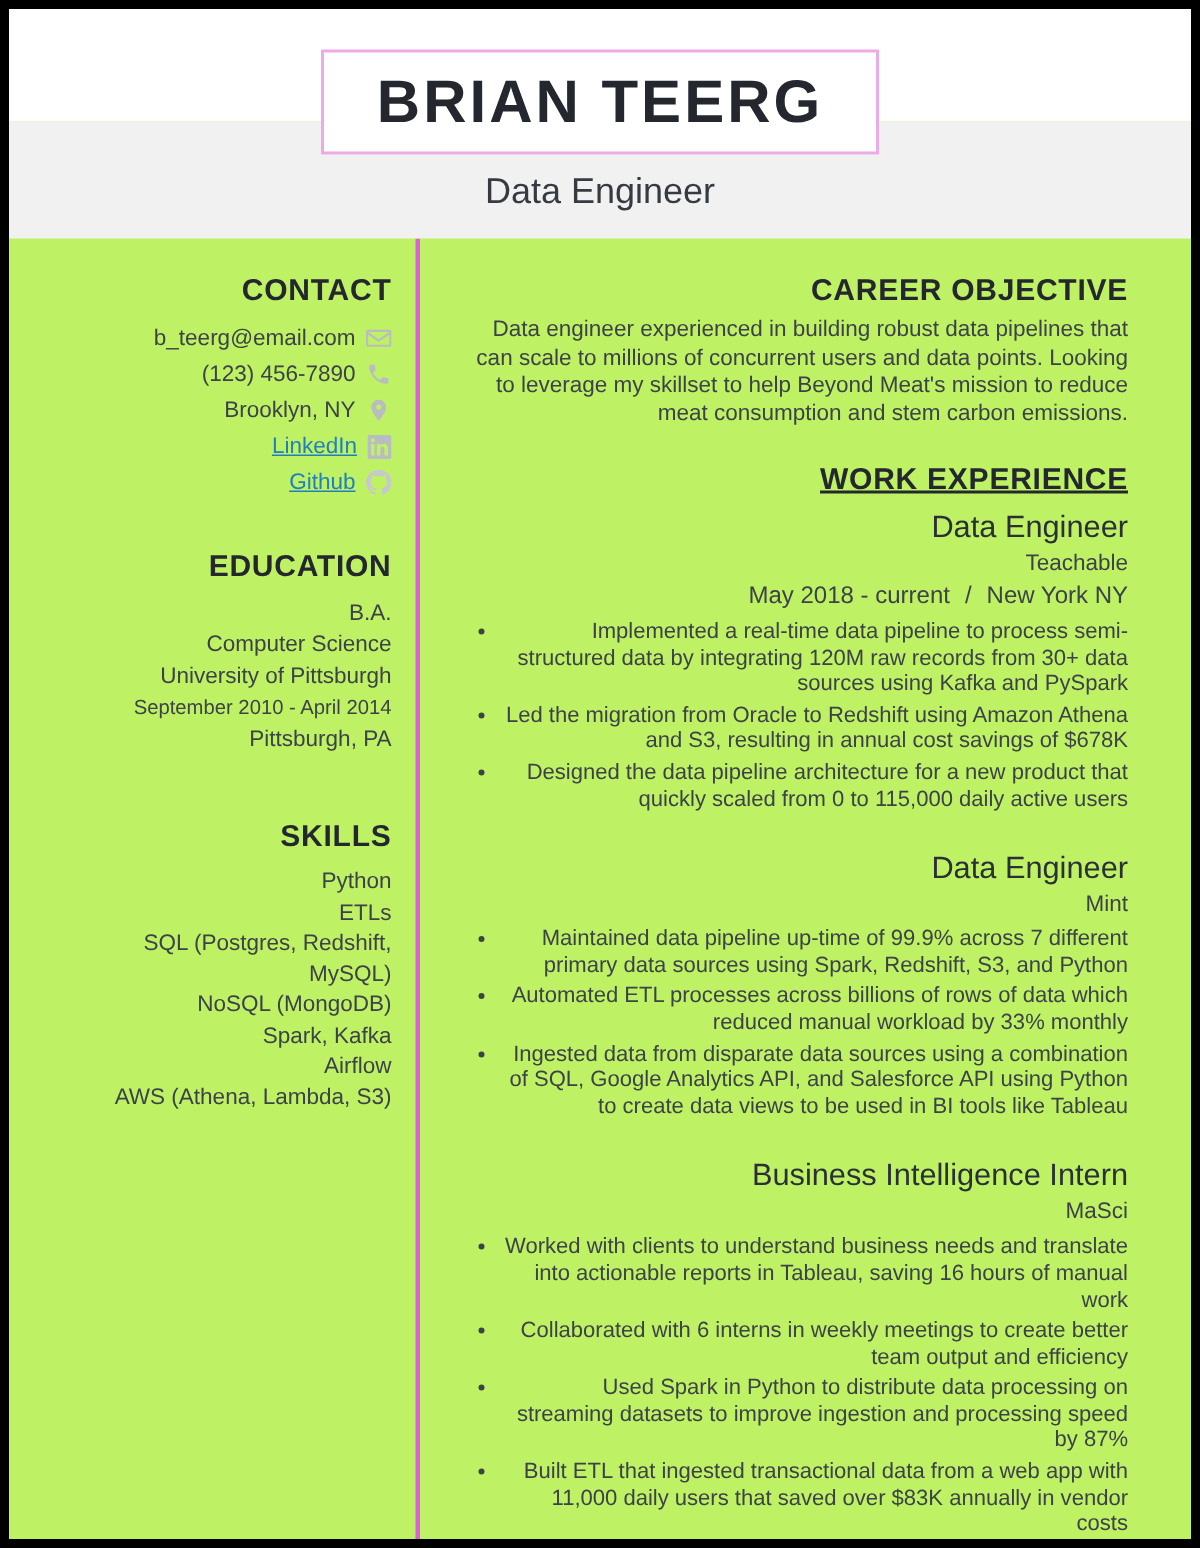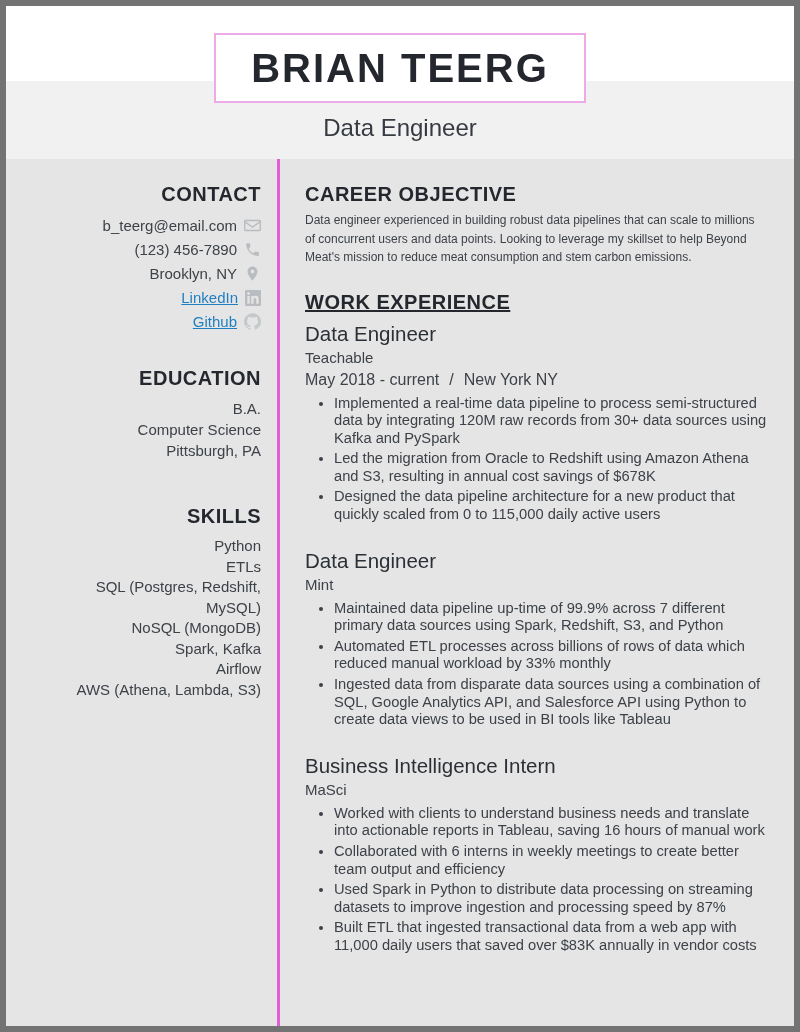--- a/index.html
+++ b/index.html
@@ -1,22 +1,22 @@
 <!DOCTYPE html>
 <html><head>
 <meta charset="utf-8">
 <style>
   * { margin:0; padding:0; box-sizing:border-box; }
   html,body { background:#ffffff; }
   body { font-family:"Liberation Sans","DejaVu Sans",sans-serif; color:#3d4248; }
 
   .page {
     width:800px; height:1032px;
-    border:6px solid #737373;
-    background:#e5e5e5;
+    border:6px solid #000000;
+    background:#bef264;
     position:relative;
     overflow:hidden;
   }
 
   
   .header { position:relative; height:153px; }
   .header-white { height:75px; background:#ffffff; }
   .header-gray  { height:78px; background:#f1f1f1; }
   .name-box {
     position:absolute; top:27px; left:50%; transform:translateX(-50%);
@@ -36,21 +36,21 @@
   }
 
   
   .content { display:flex; height:867px; }
   .sidebar {
     width:271px; flex:0 0 271px;
     padding:0 16px 0 43px;
     text-align:right;
   }
   .divider { width:3px; flex:0 0 3px; background:#df5fd9; height:100%; }
-  .main { flex:1; padding:0 27px 0 25px; }
+  .main { flex:1; padding:0 42px 0 25px;text-align:right; }
 
   h2.section {
     font-size:20px; font-weight:800; letter-spacing:.5px;
     color:#24282e;
   }
   .sidebar h2.section { margin-top:24px; margin-bottom:10px; }
 
   
   .c-row {
     display:flex; justify-content:flex-end; align-items:center;
@@ -67,21 +67,21 @@
   .edu-small { font-size:13.5px; line-height:21px; }
 
   
   .skills { margin-top:44px; }
   .skills h2.section { margin-bottom:8px; margin-top:0; }
   .skill-line { font-size:15px; line-height:20.5px; }
 
   
   .main h2.section { margin-top:24px; }
   .objective-text {
-    margin-top:5px; font-size:12px; line-height:18.5px; color:#3d4248;
+    margin-top:5px; font-size:15px; line-height:18.5px; color:#3d4248;
   }
   .we-heading { margin-top:28px;text-decoration:underline; }
 
   .job { margin-top:24px; }
   .job.first { margin-top:7px; }
   .job-title { font-size:20.5px; font-weight:500; color:#2b3036; line-height:26px; }
   .job-company { font-size:15px; line-height:20px; margin-top:1px; }
   .job-meta { font-size:16px; line-height:20px; margin-top:2px; color:#3d4248; }
   .job-meta .sep { margin:0 10px; }
   .job ul { margin:5px 0 0 0; padding-left:29px; }
@@ -151,20 +151,22 @@
           <svg width="17" height="17" viewBox="0 0 24 24">
               <path fill="#c6c9cc" d="M12 .3a12 12 0 0 0-3.79 23.39c.6.11.82-.26.82-.58v-2.03c-3.34.73-4.04-1.61-4.04-1.61-.55-1.39-1.33-1.76-1.33-1.76-1.09-.74.08-.73.08-.73 1.2.09 1.84 1.24 1.84 1.24 1.07 1.83 2.81 1.3 3.49 1 .11-.78.42-1.31.76-1.61-2.66-.3-5.47-1.33-5.47-5.93 0-1.31.47-2.38 1.24-3.22-.13-.3-.54-1.52.11-3.18 0 0 1.01-.32 3.3 1.23a11.5 11.5 0 0 1 6.01 0c2.29-1.55 3.3-1.23 3.3-1.23.65 1.66.24 2.88.12 3.18.77.84 1.23 1.91 1.23 3.22 0 4.61-2.81 5.63-5.49 5.92.43.37.82 1.1.82 2.22v3.29c0 .32.21.7.83.58A12 12 0 0 0 12 .3z"></path>
             </svg>
         </span>
       </div>
 
       <div class="edu">
         <h2 class="section">EDUCATION</h2>
         <div class="edu-line">B.A.</div>
         <div class="edu-line">Computer Science</div>
+        <div class="edu-line">University of Pittsburgh</div>
+        <div class="edu-small">September 2010 - April 2014</div>
         <div class="edu-line">Pittsburgh, PA</div>
       </div>
 
       <div class="skills">
         <h2 class="section">SKILLS</h2>
         <div>
 
             <div class="skill-line">Python</div>
 
             <div class="skill-line">ETLs</div>

